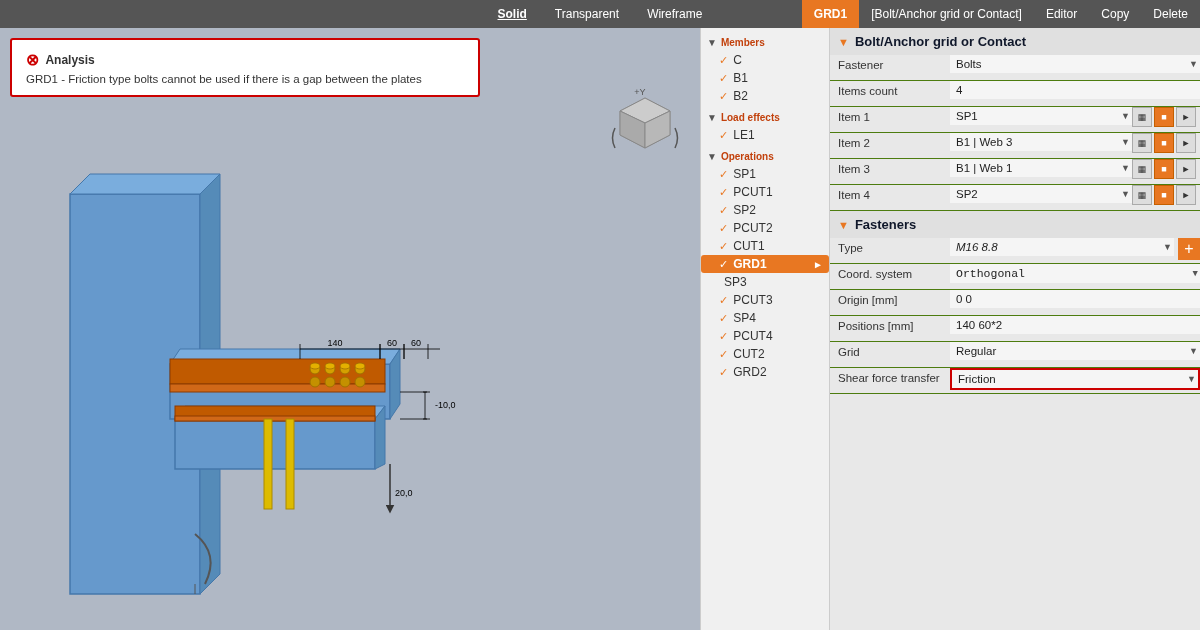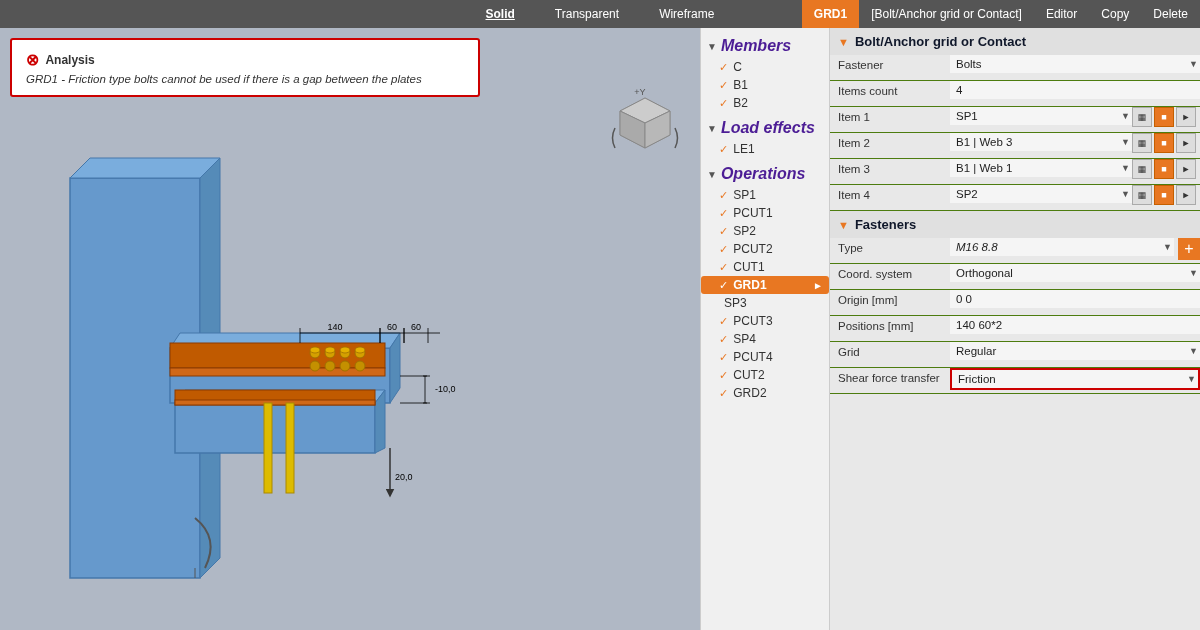--- a/index.html
+++ b/index.html
@@ -3,21 +3,21 @@
   <meta charset="utf-8">
   <style>
     * { margin: 0; padding: 0; box-sizing: border-box; }
     body { width: 1200px; height: 630px; font-family: Arial, sans-serif; font-size: 12px; background: #d0d0d0; overflow: hidden; }
 
     
     .top-bar {
       width: 100%; height: 28px; background: #555; display: flex; align-items: center; justify-content: center;
       position: relative;
     }
-    .top-bar-views { display: flex; gap: 12px; }
+    .top-bar-views { display: flex; gap: 0; }
     .top-bar-view-btn {
       padding: 5px 14px; color: #fff; font-size: 12px; cursor: pointer; background: transparent;
     }
     .top-bar-view-btn.active { color: #fff; font-weight: bold; text-decoration: underline; }
     .top-bar-right {
       position: absolute; right: 0; top: 0; height: 100%; display: flex; align-items: center;
     }
     .top-bar-title {
       background: #e87722; color: #fff; padding: 5px 12px; font-size: 12px; font-weight: bold; height: 100%; display: flex; align-items: center;
     }
@@ -36,38 +36,38 @@
       flex: 0 0 700px; background: #b0b8c5; position: relative; overflow: hidden;
     }
 
     
     .analysis-box {
       position: absolute; top: 10px; left: 10px; width: 470px;
       border: 2px solid #cc0000; background: #fff; padding: 10px 14px; border-radius: 3px;
     }
     .analysis-title { display: flex; align-items: center; gap: 6px; font-weight: bold; color: #333; margin-bottom: 4px; }
     .analysis-icon { color: #cc0000; font-size: 16px; font-weight: bold; }
-    .analysis-text { color: #333; font-size: 11.5px; font-style: italic; }
+    .analysis-text { color: #333; font-size: 11.5px; }
 
     
     .cube-nav {
       position: absolute; top: 55px; right: 20px; width: 70px; height: 80px;
     }
 
     
     .sidebar {
       flex: 0 0 130px; background: #f0f0f0; border-left: 1px solid #ccc; border-right: 1px solid #ccc;
       padding: 4px 0; overflow-y: auto;
     }
     .sidebar-section { padding: 2px 0; }
     .sidebar-group-header {
       display: flex; align-items: center; padding: 3px 6px; cursor: pointer;
     }
     .sidebar-arrow { color: #555; margin-right: 4px; font-size: 10px; }
-    .sidebar-group-label { font-size: 16px; font-weight: bold; color: #4c1d95; font-style: italic; }
+    .sidebar-group-label { font-size: 10px; font-weight: bold; color: #c2410c; }
     .sidebar-item {
       display: flex; align-items: center; padding: 2px 6px 2px 18px; cursor: pointer;
     }
     .sidebar-check { color: #e87722; margin-right: 5px; font-size: 11px; }
     .sidebar-item-label { font-size: 12px; color: #333; }
     .sidebar-item.active {
       background: #e87722; border-radius: 3px;
     }
     .sidebar-item.active .sidebar-item-label { color: #fff; font-weight: bold; }
     .sidebar-item.active .sidebar-check { color: #fff; }
@@ -117,21 +117,21 @@
     .shear-plane-row .prop-value-cell { background: #e8e8e8; }
 
     
     .add-btn {
       width: 22px; height: 22px; background: #e87722; color: #fff; border: none; font-size: 16px;
       display: flex; align-items: center; justify-content: center; cursor: pointer; margin-left: 4px; flex-shrink: 0;
     }
 
     
     .scene-container {
-      position: absolute; top: 120px; left: 20px; width: 560px; height: 460px;
+      position: absolute; top: 136px; left: 20px; width: 560px; height: 460px;
     }
   </style>
 </head>
 <body>
 
 <div class="top-bar">
   <div class="top-bar-views">
     <div class="top-bar-view-btn active">Solid</div>
     <div class="top-bar-view-btn">Transparent</div>
     <div class="top-bar-view-btn">Wireframe</div>
@@ -423,21 +423,21 @@
         <div class="prop-label">Type</div>
         <div class="prop-value-cell" style="position:relative;font-style:italic;">
           <span class="prop-value">M16 8.8</span>
           <span class="prop-dropdown-arrow">▼</span>
         </div>
         <div class="add-btn">+</div>
       </div>
 
       <div class="prop-row">
         <div class="prop-label">Coord. system</div>
-        <div class="prop-value-cell" style="position:relative;">
+        <div class="prop-value-cell" style="position:relative;font-family:Liberation Mono, monospace;">
           <span class="prop-value">Orthogonal</span>
           <span class="prop-dropdown-arrow">▼</span>
         </div>
       </div>
 
       <div class="prop-row">
         <div class="prop-label">Origin [mm]</div>
         <div class="prop-value-cell">
           <span class="prop-value">0 0</span>
         </div>

